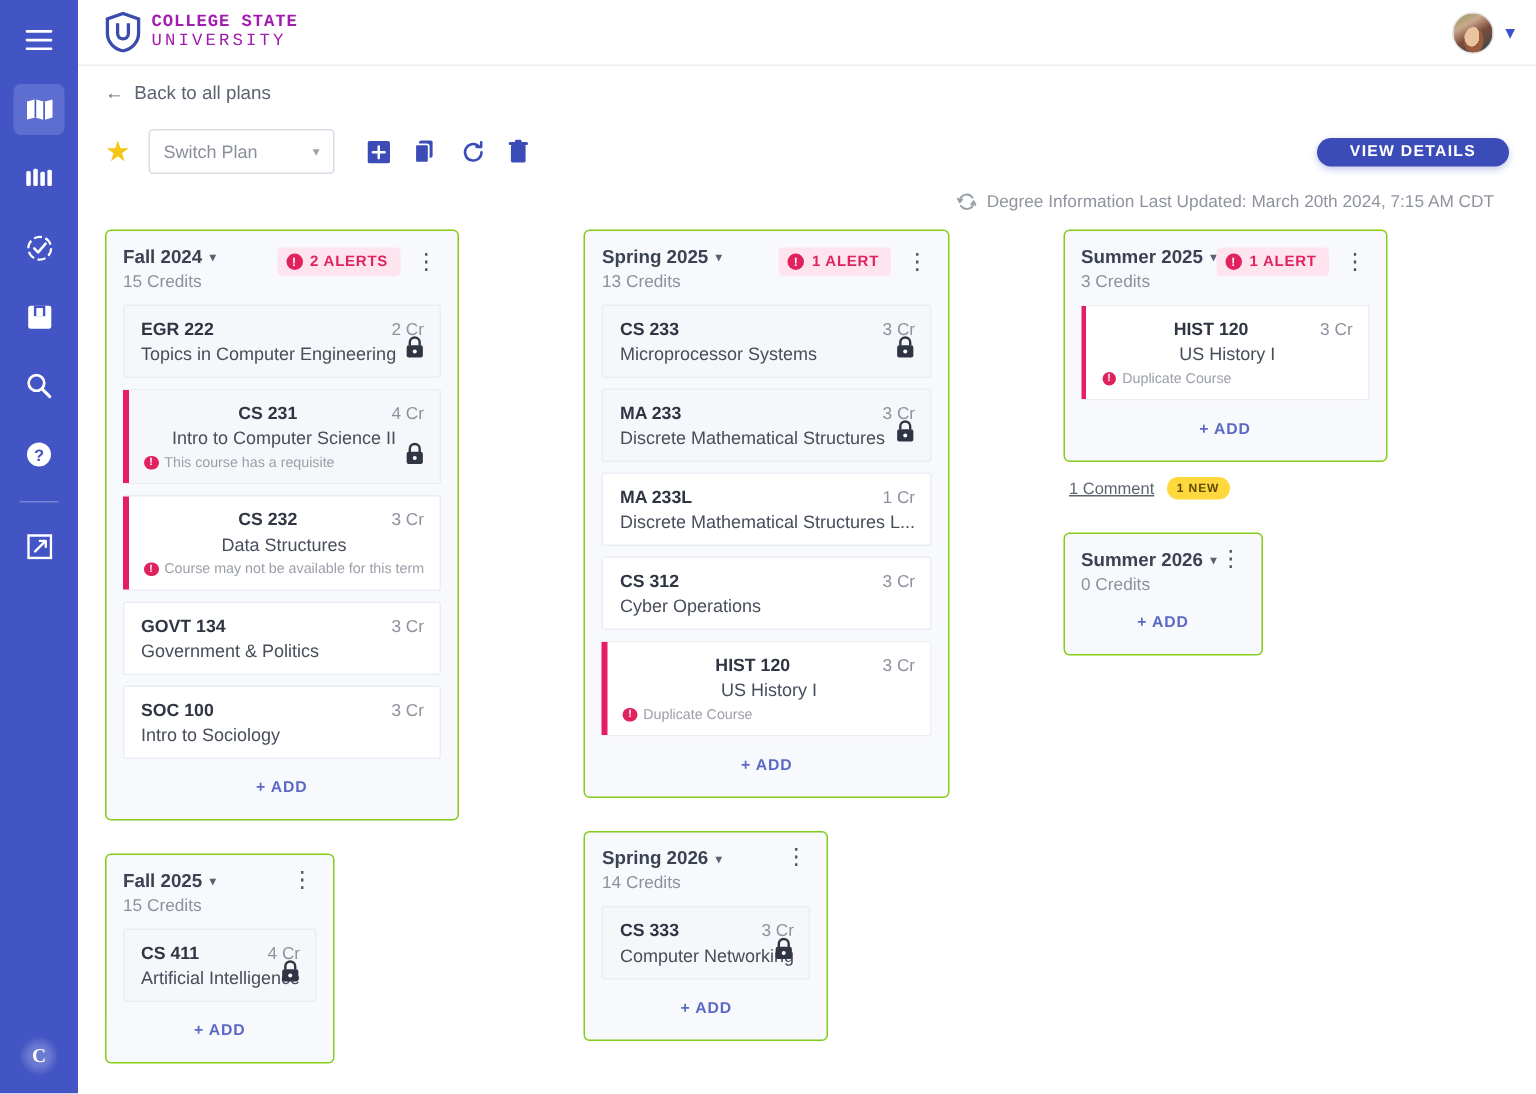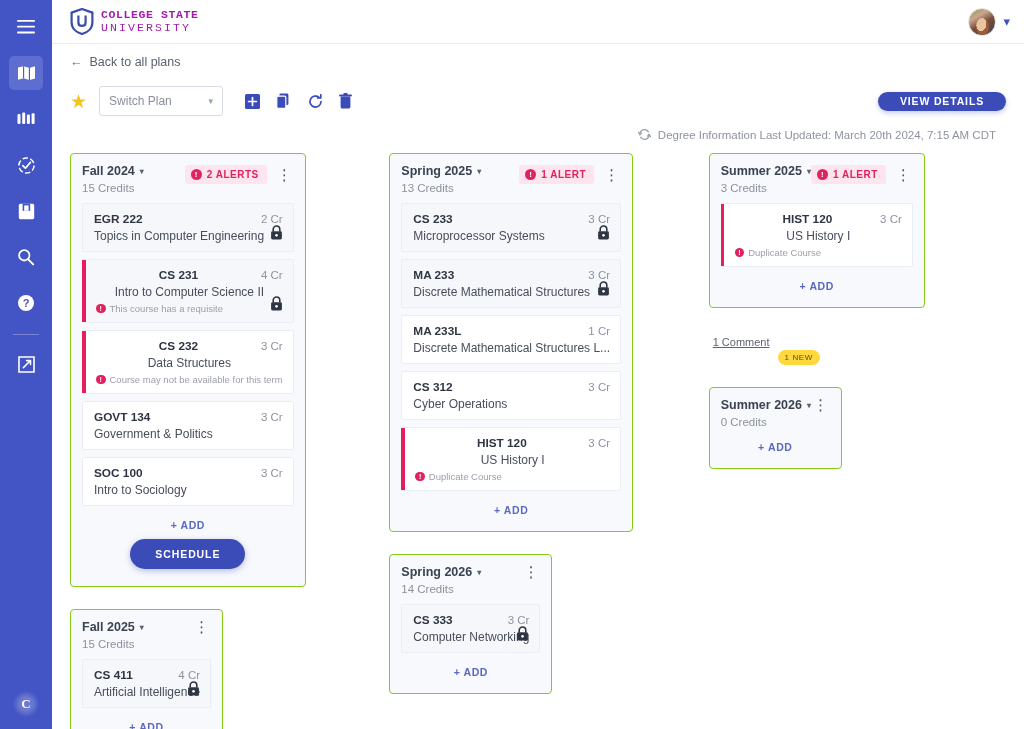--- a/index.html
+++ b/index.html
@@ -154,22 +154,22 @@
     background: #3b4cb8; color: #fff; border: none; border-radius: 16px;
     height: 30px; padding: 0 25px; font-size: 10.5px; font-weight: bold;
     letter-spacing: .9px; cursor: pointer; font-family: "Liberation Sans", sans-serif;
     box-shadow: 0 2px 6px rgba(59,76,184,.35);
   }
   .comment-row { display: flex; align-items: center; gap: 8px; margin-top: 10px; padding-left: 4px; }
   .comment-link {
     font-size: 11px; color: #5e6470; text-decoration: underline; cursor: pointer;
   }
   .new-badge {
-    background: #ffd83d; color: #5d4c00; font-size: 8px; font-weight: normal;
-    letter-spacing: .6px; border-radius: 8px; padding: 3px 7px; margin-top: 32px;
+    background: #ffd83d; color: #5d4c00; font-size: 8px; font-weight: bold;
+    letter-spacing: .6px; border-radius: 8px; padding: 3px 7px;
   }
   .col-stack { display: flex; flex-direction: column; gap: 22px; }
 </style>
 </head>
 <body>
 
 <div class="app">
 
   <nav class="sidebar">
     <div class="side-btn">
@@ -386,21 +386,20 @@
               </div>
               <div class="course">
                 <div class="c-top">
                   <span class="c-code">SOC 100</span>
                   <span class="c-cr">3 Cr</span>
                 </div>
                 <div class="c-name">Intro to Sociology</div>
               </div>
             </div>
             <div class="add-row">+ ADD</div>
-            <div class="sched-wrap"><button class="schedule-btn">SCHEDULE</button></div>
           </div>
           <div class="term-card">
             <div class="term-head">
               <div class="term-meta">
                 <div class="term-name">
                   <span>Fall 2025</span>
                   <span class="ar">▾</span>
                 </div>
                 <div class="term-credits">15 Credits</div>
               </div>

